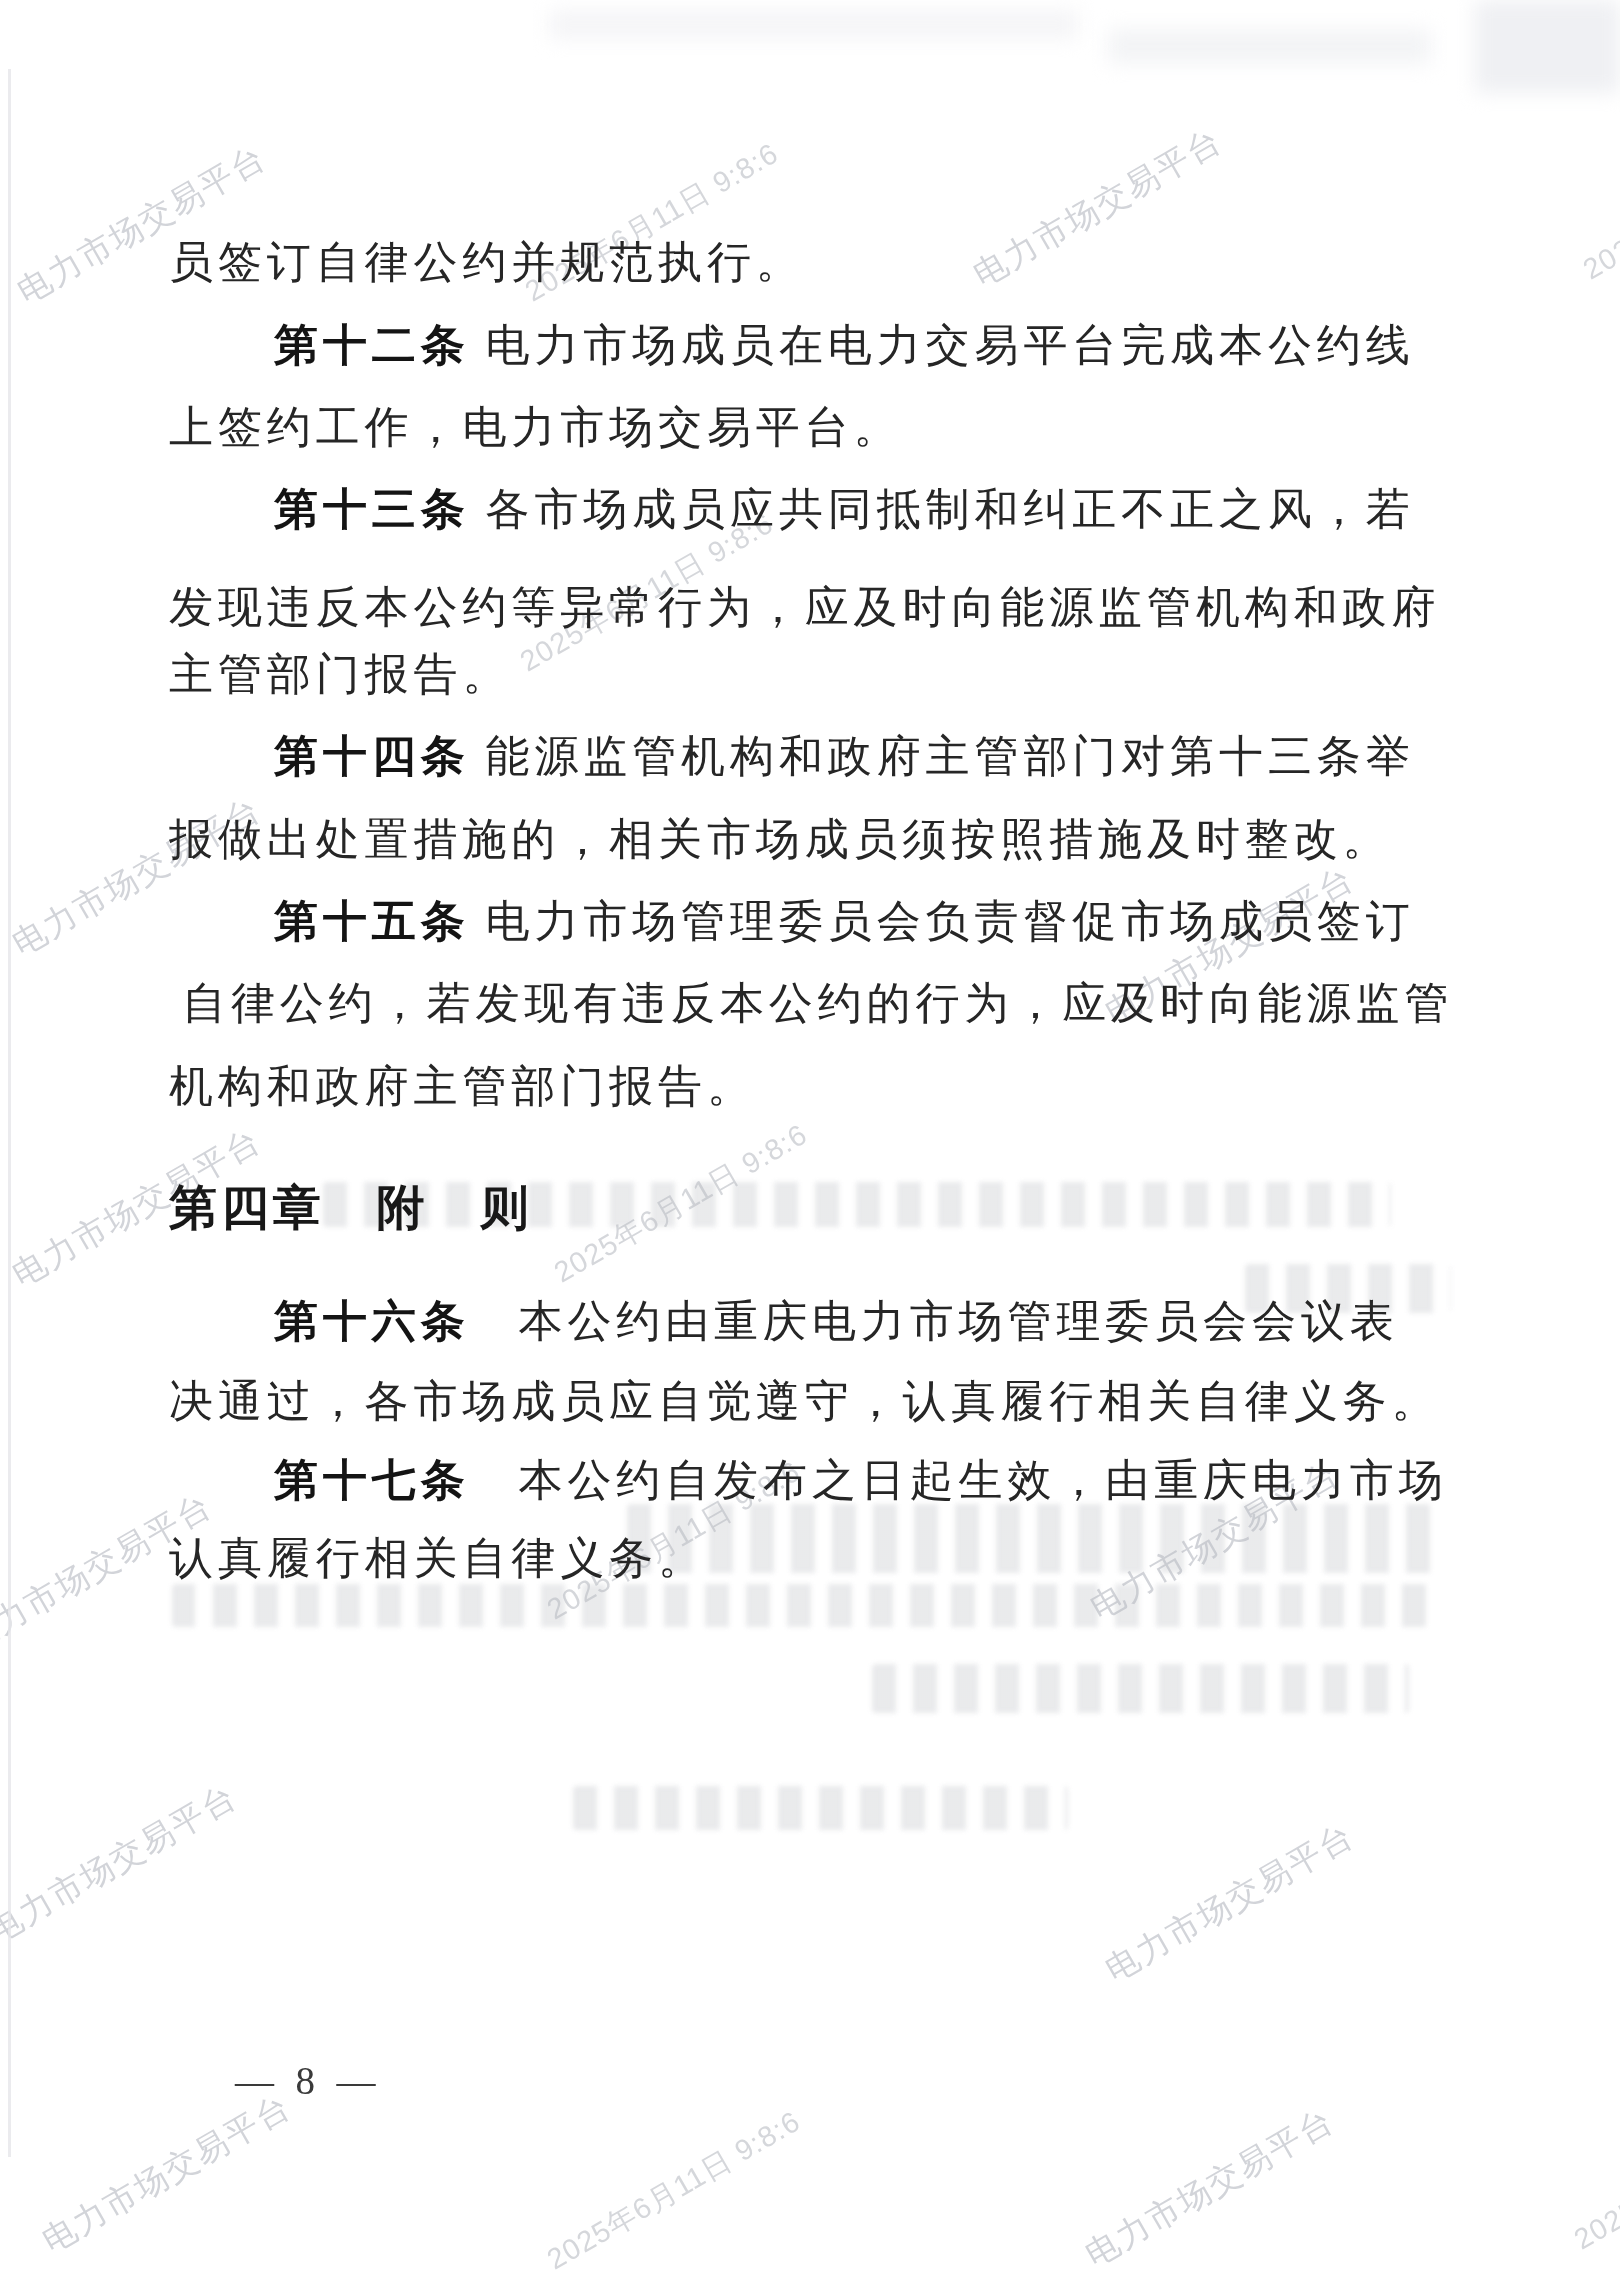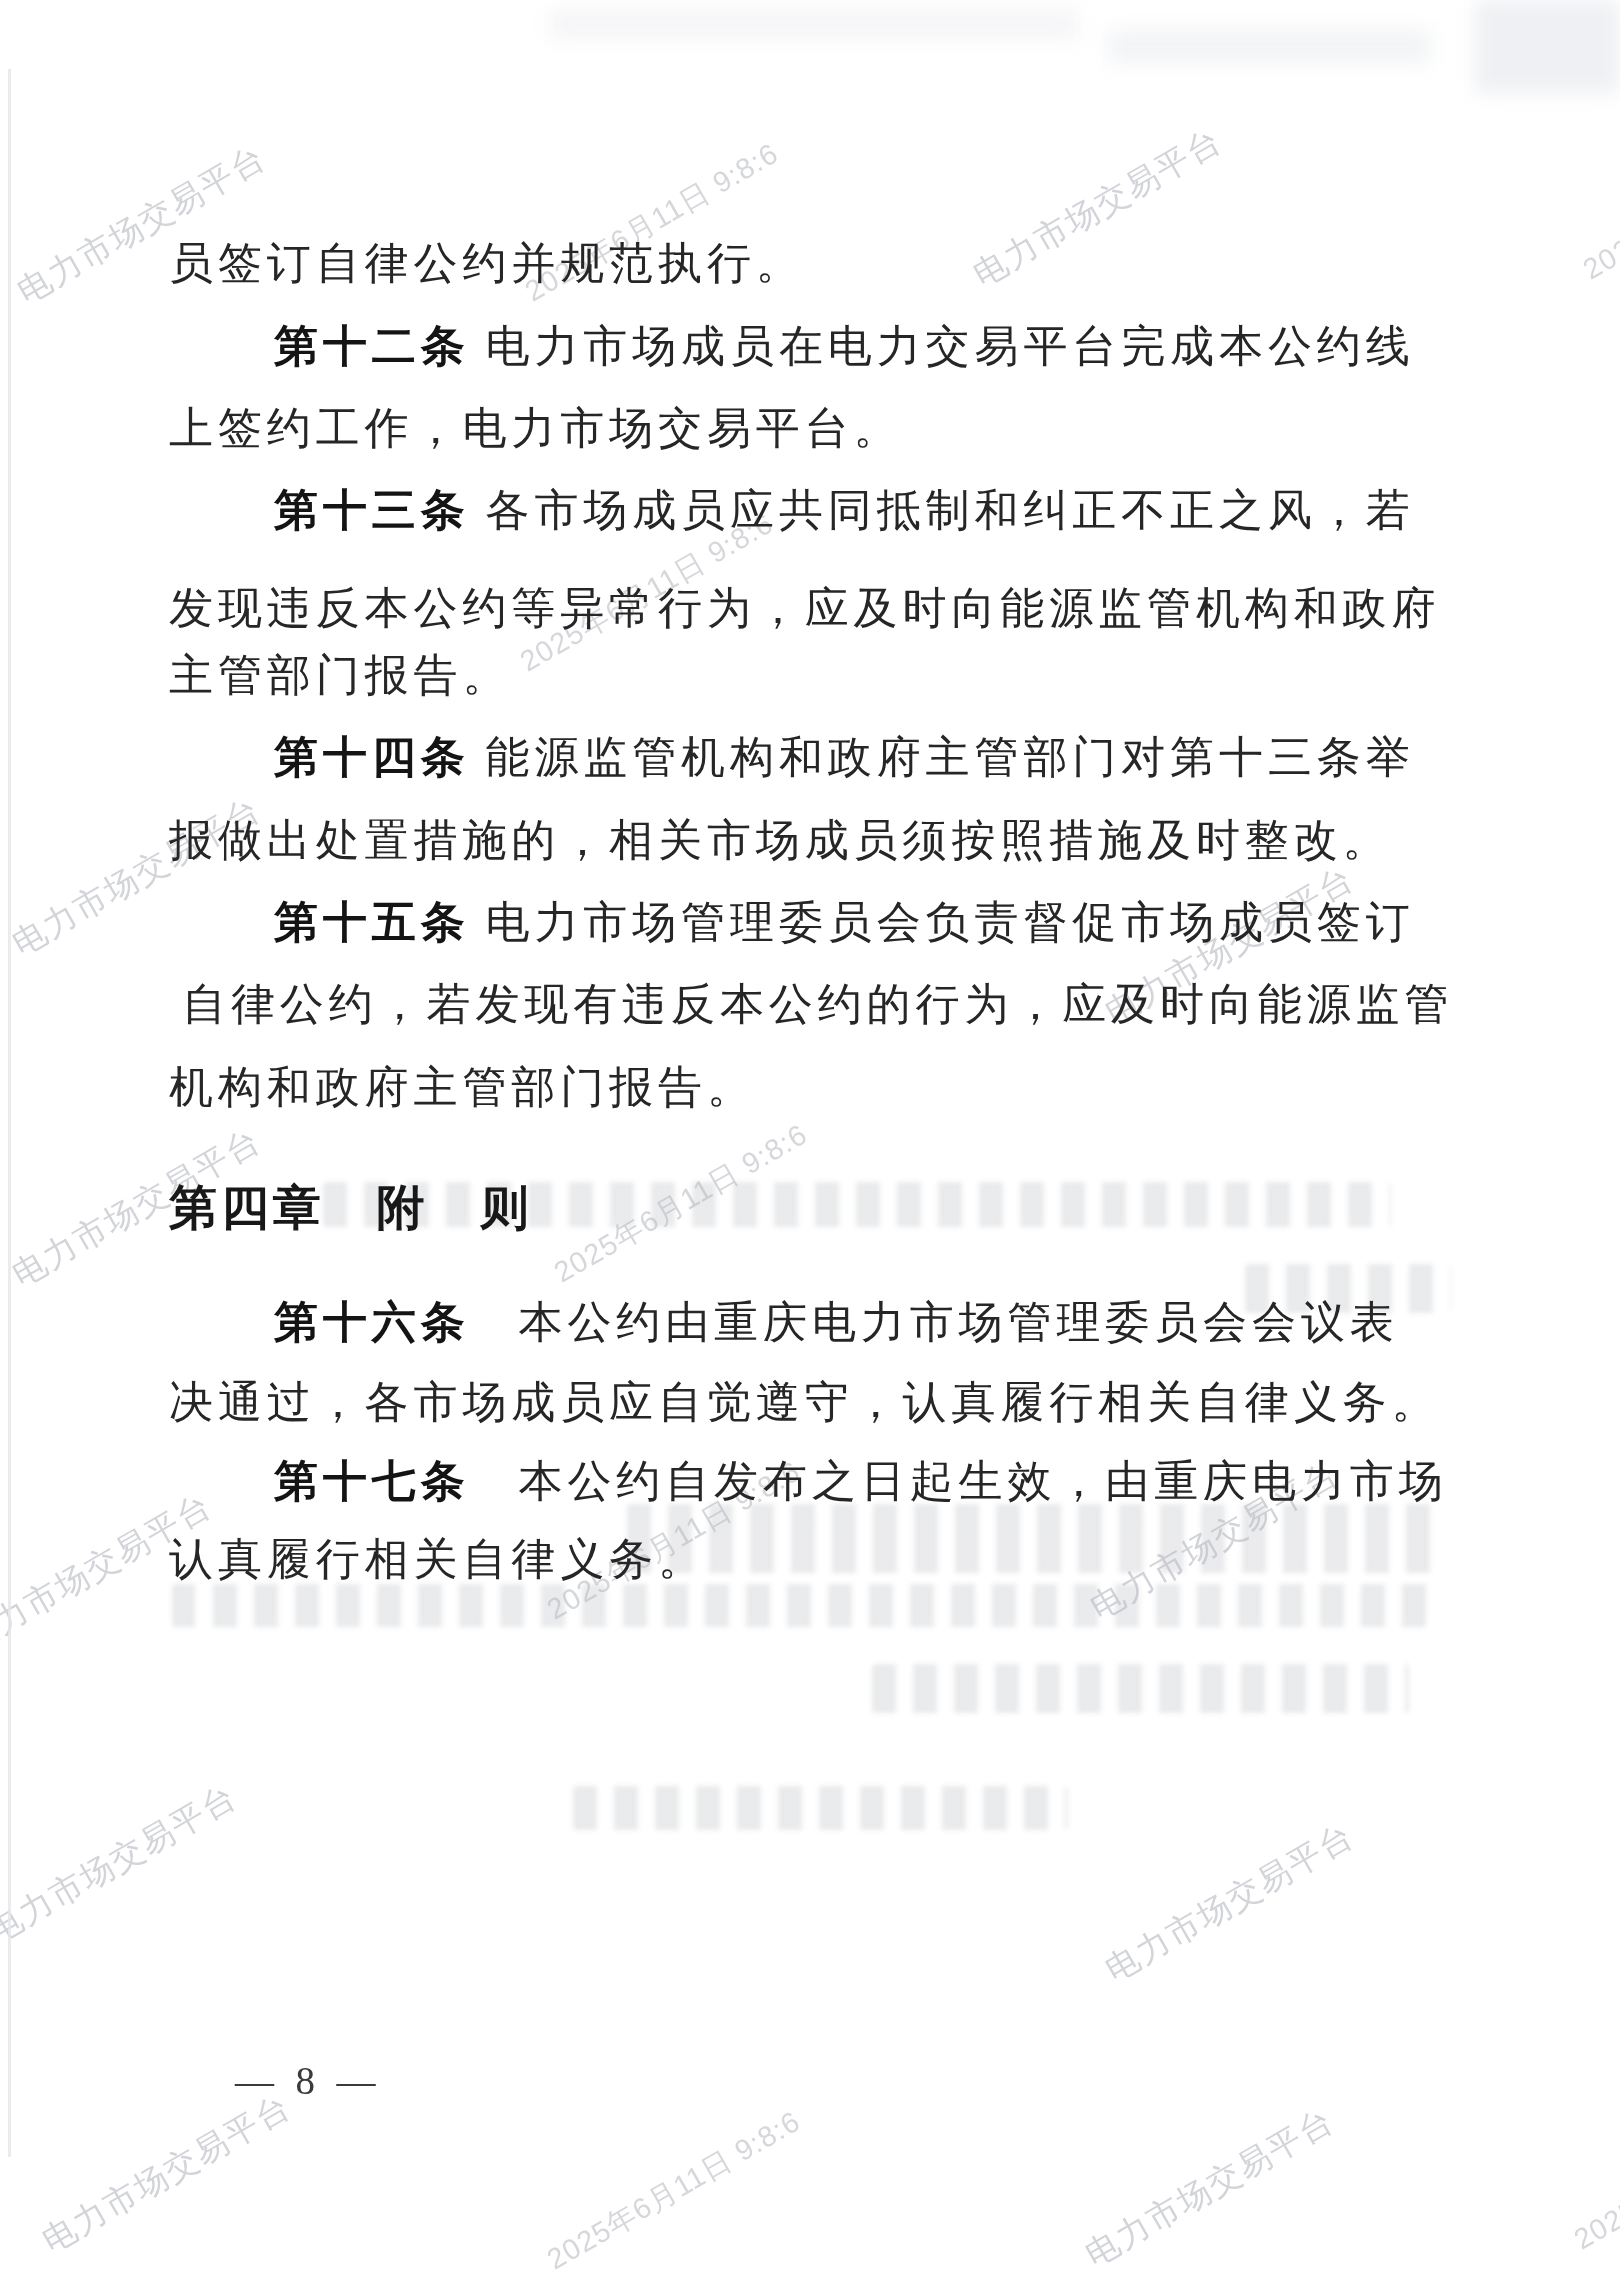--- a/index.html
+++ b/index.html
@@ -14,21 +14,21 @@
   .line{
     position:absolute;
     font-size:44px;
     letter-spacing:4.9px;
     line-height:59px;
     color:#262626;
     white-space:nowrap;
   }
   .line .lead{
     font-weight:700;
-    font-family:Liberation Sans, sans-serif;
+    font-family:Liberation Serif, serif;
     color:#141414;
   }
   .heading{
     position:absolute;
     left:169px;top:1176px;width:1282px;
     text-align:left;
     font-size:48px;
     font-weight:700;
     letter-spacing:3.9px;
     font-family:"Liberation Sans","DejaVu Sans",sans-serif;

